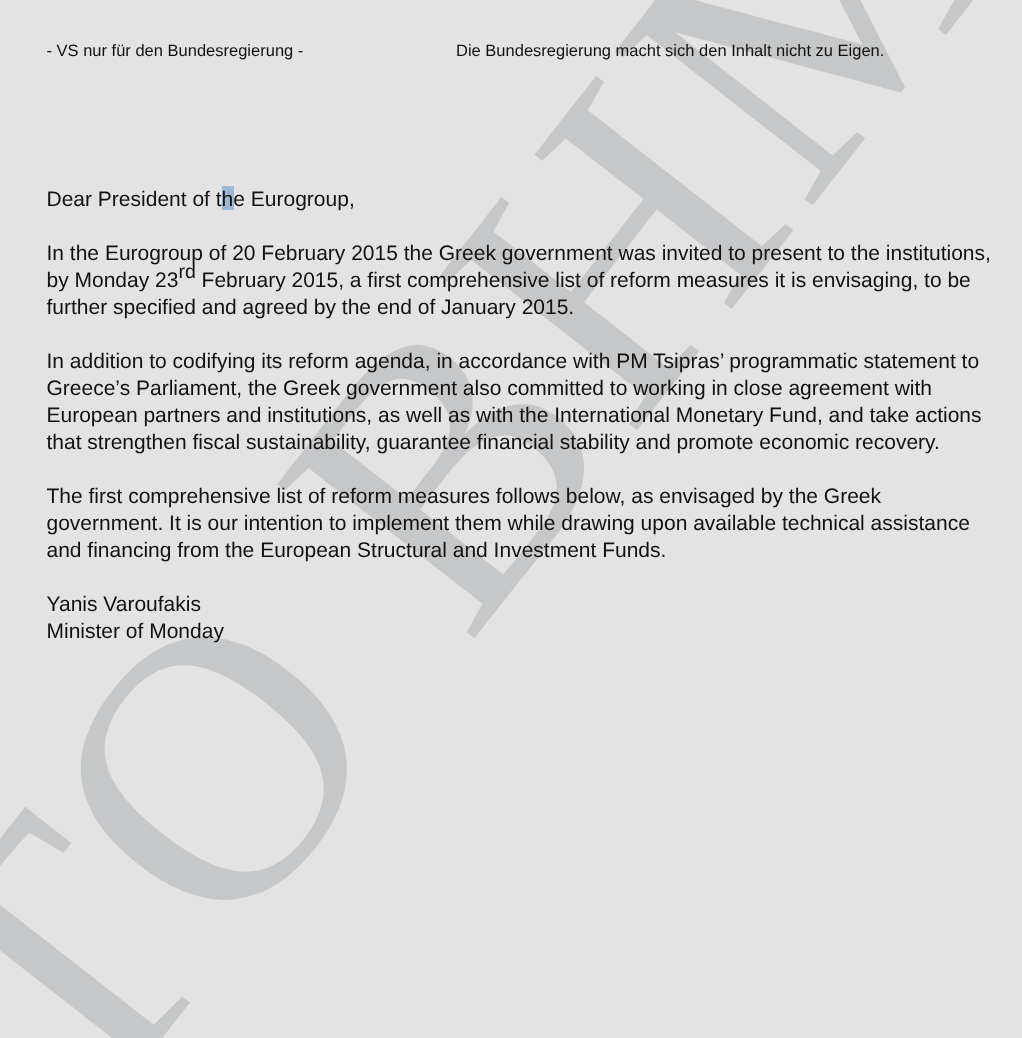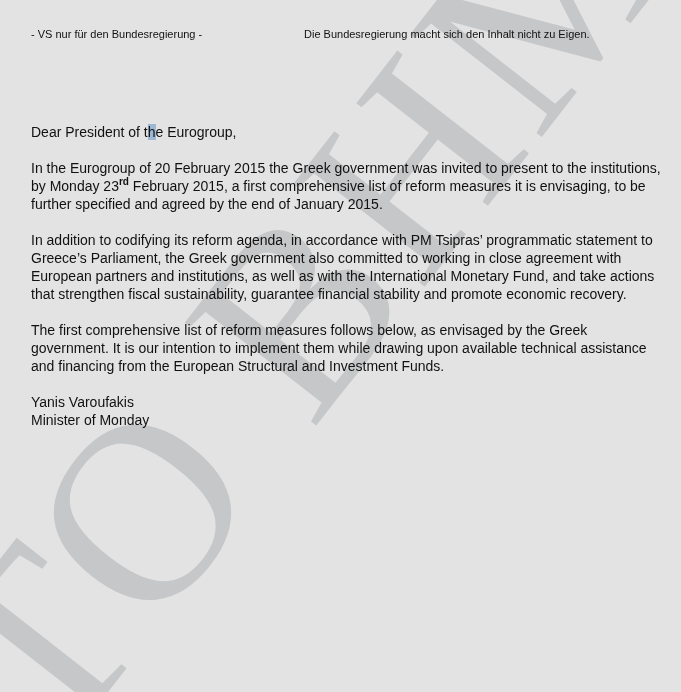--- a/index.html
+++ b/index.html
@@ -58,24 +58,23 @@
     .letter p {
       margin: 0 0 18px 0;
     }
     .letter p.tight {
       margin-bottom: 0;
     }
     .letter .hl {
       background: #9db8d4;
     }
     .letter sup {
-      font-size: 10px;
+      font-size: 13px;
       line-height: 0;
       vertical-align: 6px;
-      font-weight: bold;
     }
     .sig-line {
       display: block;
     }
   </style>
 </head>
 <body>
 
 <div class="watermark">
   <svg viewBox="0 0 681 692" xmlns="http://www.w3.org/2000/svg">

